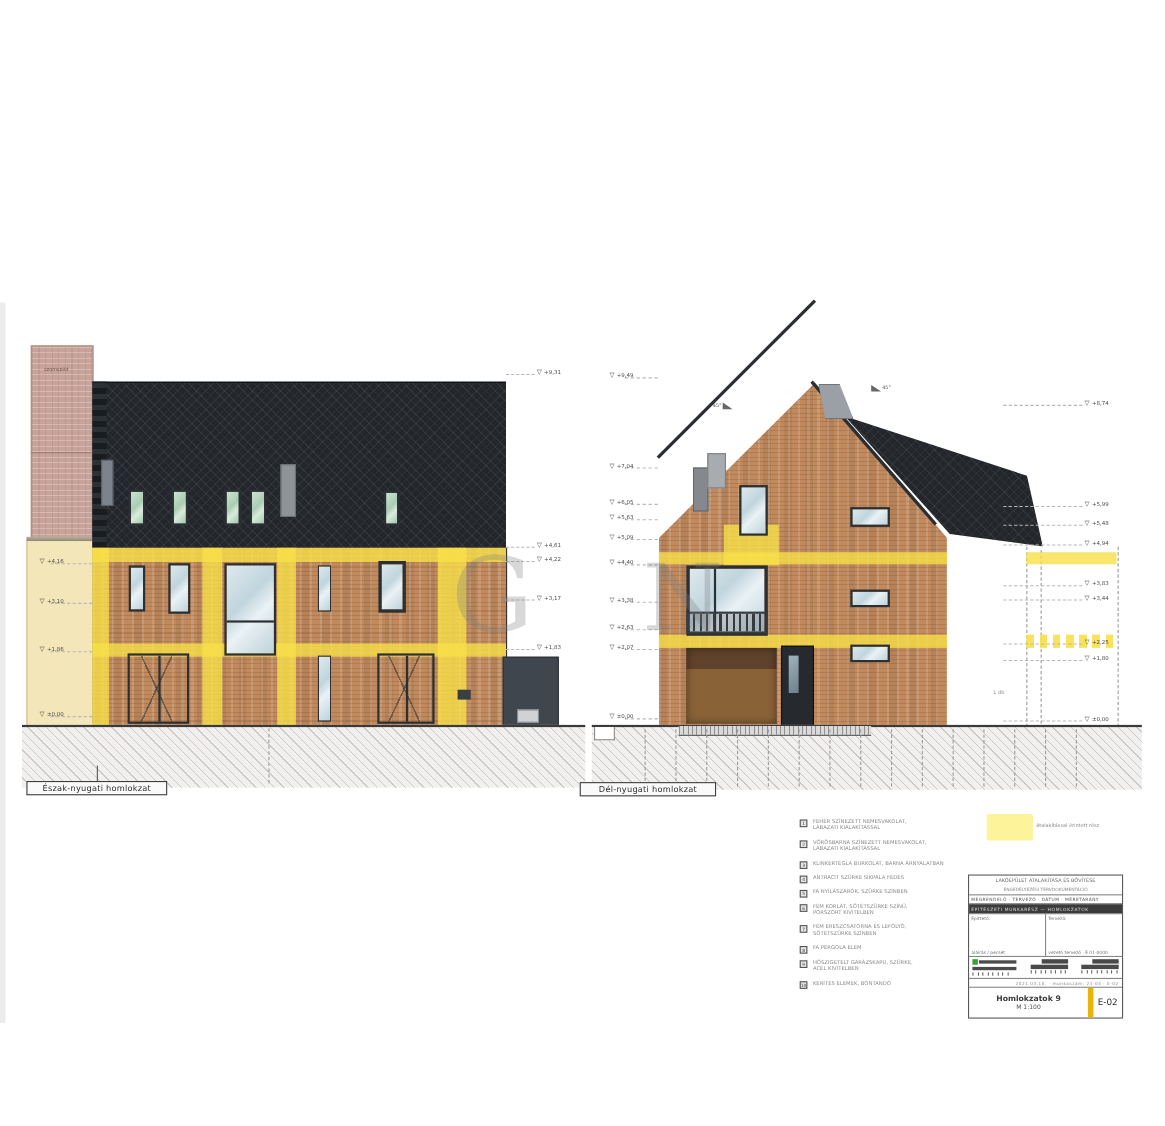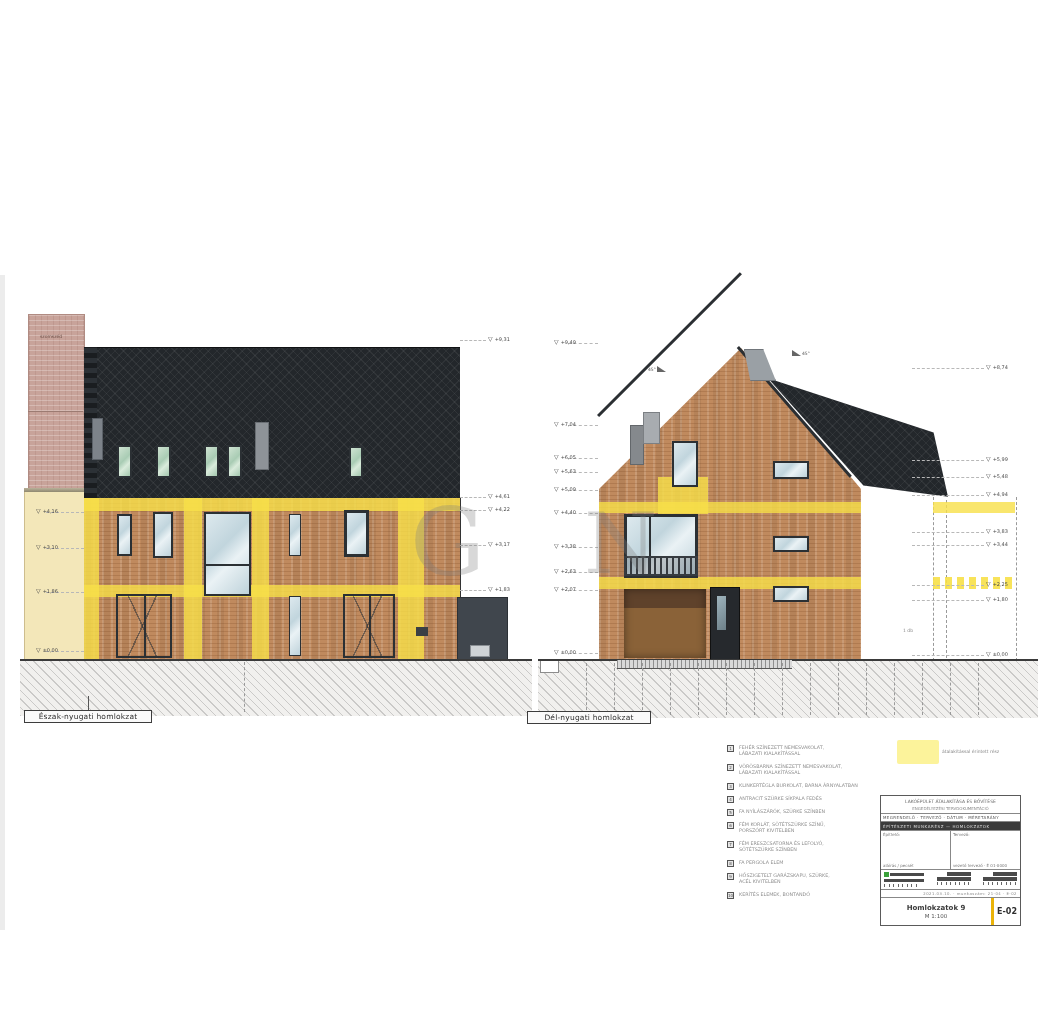--- a/index.html
+++ b/index.html
@@ -79,22 +79,22 @@
   .sc-top{display:flex;gap:1px;align-items:center;}
   .sc-green{width:5px;height:5px;background:#3aa13a;}
   .ticks{display:flex;gap:3.5px;}
   .ticks i{width:1px;height:3px;background:#666;}
   #tblock .tb-nums{border-bottom:1px solid #888;font-size:3.8px;color:#888;text-align:right;
       padding:1px 3px;letter-spacing:.5px;white-space:nowrap;overflow:hidden;}
   #tblock .tb-bottom{display:flex;height:27px;}
   #tblock .tb-title{flex:1;display:flex;flex-direction:column;align-items:center;justify-content:center;gap:1px;}
   #tblock .tb-title .t1{font-size:7px;font-weight:bold;color:#3c3c3c;}
   #tblock .tb-title .t2{font-size:5.5px;color:#555;}
-  #tblock .tb-code{width:26px;border-left:3px solid #eab308;display:flex;align-items:center;
-      justify-content:center;font-size:8px;font-weight:bold;color:#2f2f2f;text-align:right;}
+  #tblock .tb-code{width:26px;border-left:5px solid #eab308;display:flex;align-items:center;
+      justify-content:center;font-size:8px;font-weight:normal;color:#2f2f2f;text-align:right;}
   .edge{position:absolute;left:0;top:275px;width:5px;height:655px;background:#ececec;}
   .railing{background:repeating-linear-gradient(90deg,#363b40 0 2px,rgba(54,59,64,.25) 2px 6px);
       border-top:2px solid #363b40;border-bottom:2px solid #363b40;box-sizing:border-box;}
 </style>
 </head>
 <body>
 
 <div id="sheet">
   <div class="edge"></div>
 

